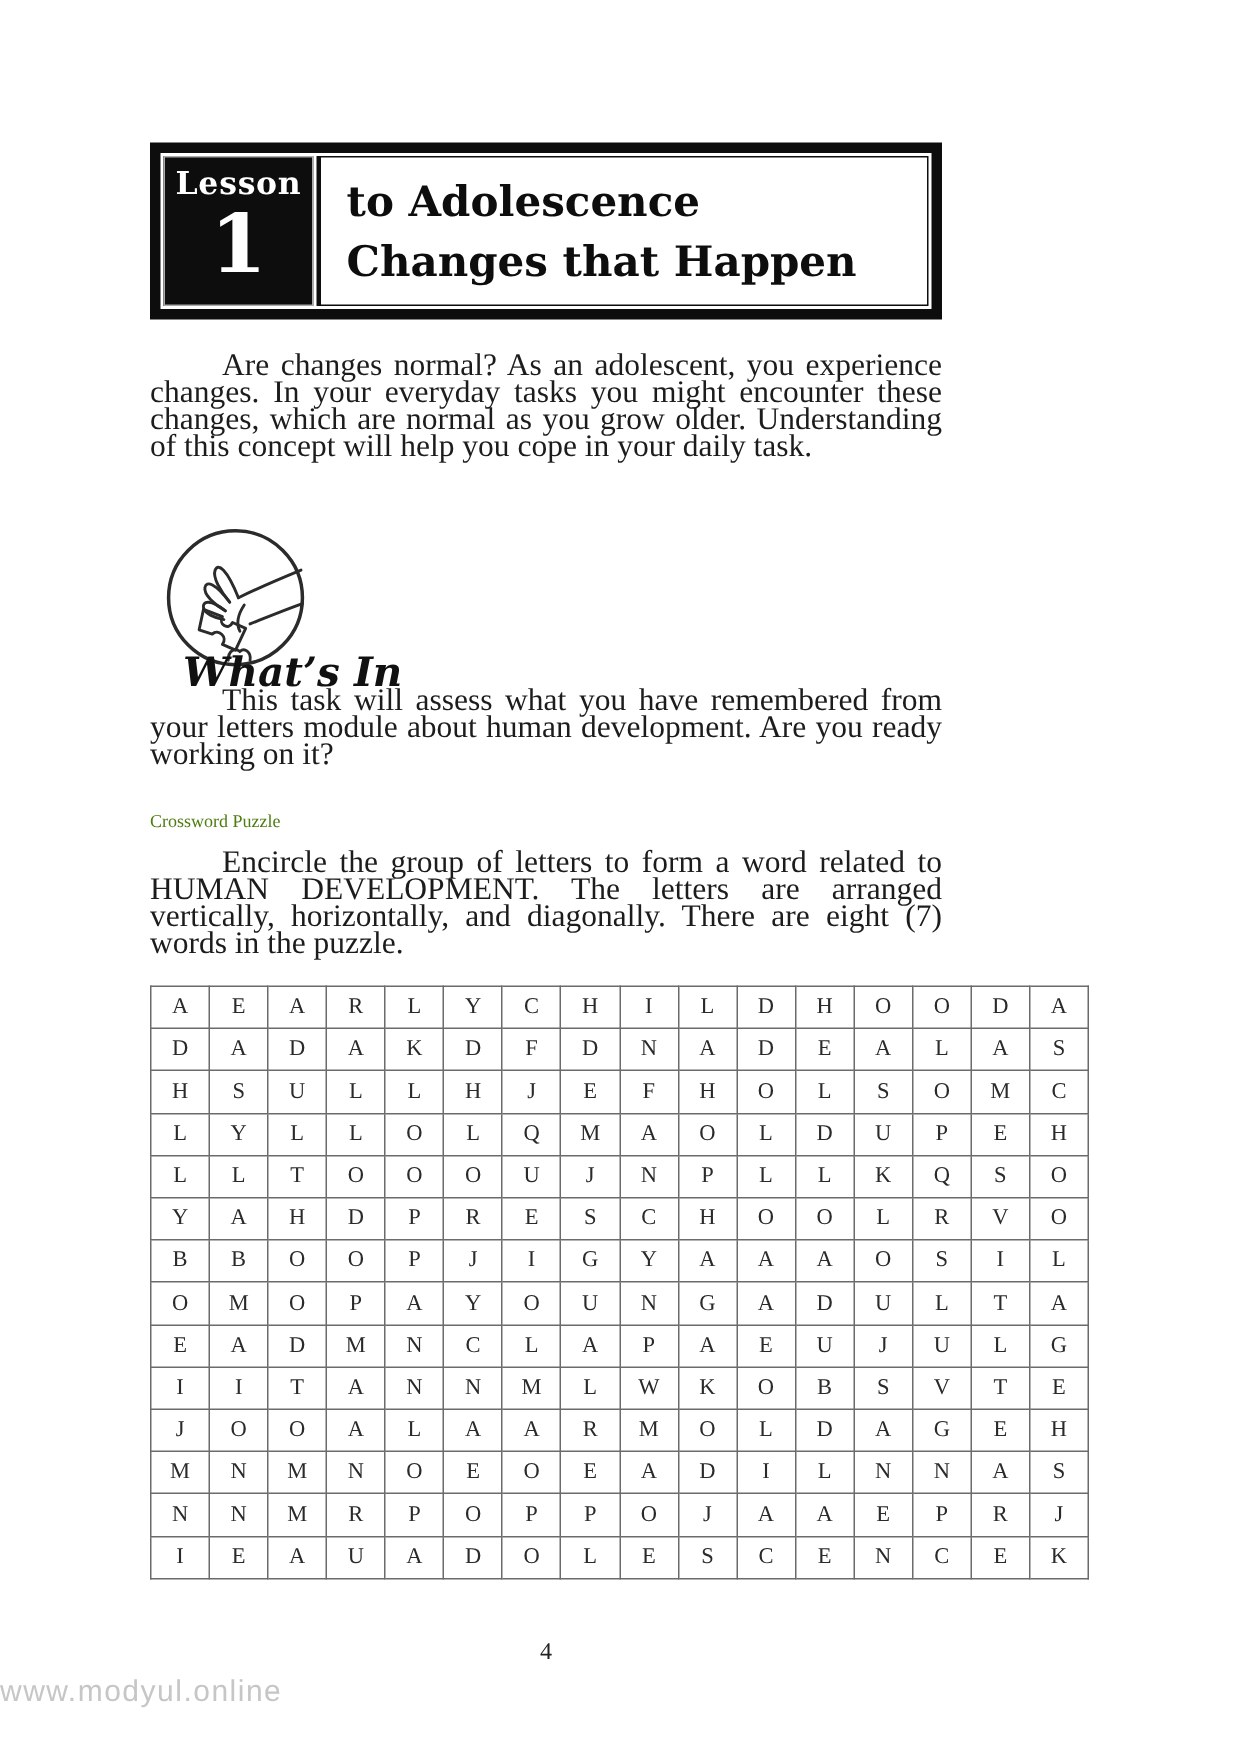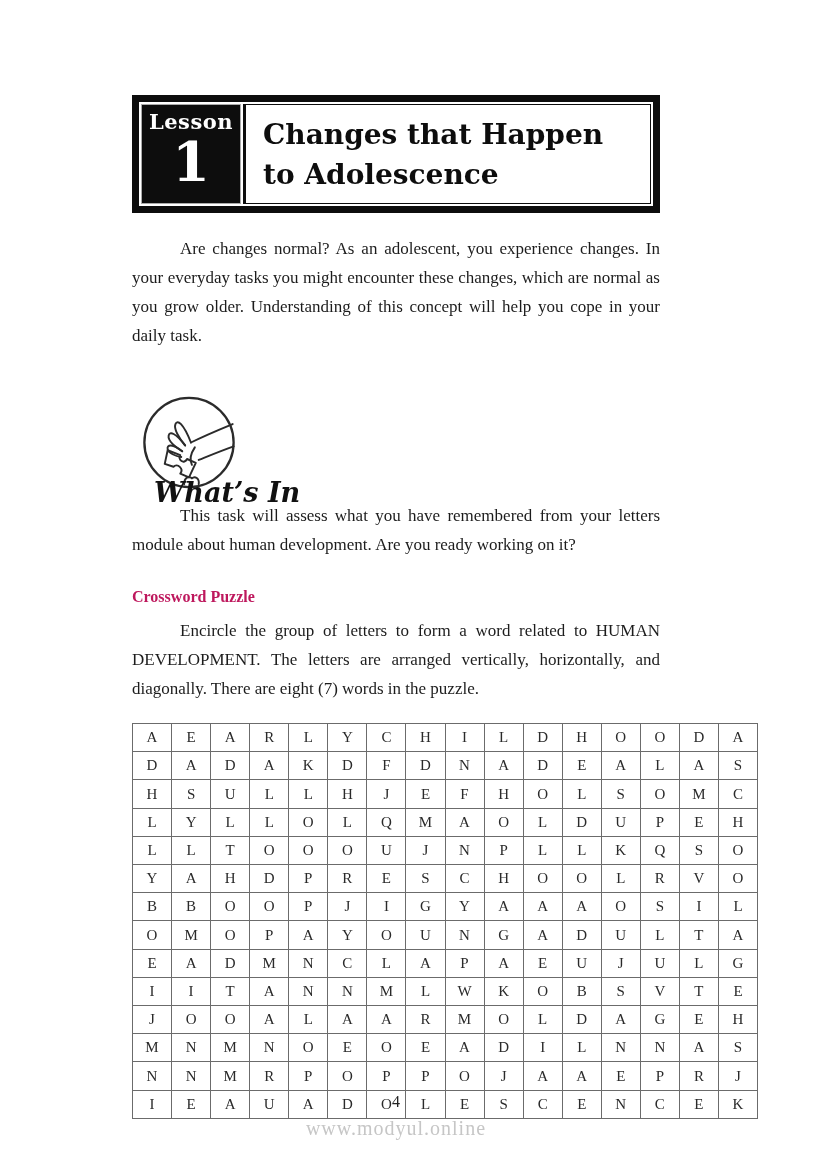--- a/index.html
+++ b/index.html
@@ -3,21 +3,21 @@
 <meta charset="utf-8">
 <style>
   html, body { margin: 0; padding: 0; }
   body {
     width: 826px; height: 1169px;
     background: #ffffff;
     font-family: "Liberation Serif", serif;
     color: #1c1c1c;
     overflow: hidden;
   }
-  .page { position: relative; width: 728px; height: 1169px; background: #fff; margin-left: 32px; }
+  .page { position: relative; width: 728px; height: 1169px; background: #fff; }
   .content { padding: 95px 100px 0 100px; }
 
   
   .lesson-header {
     border: 7px solid #0d0d0d;
     padding: 2px;
     background: #ffffff;
     height: 100px;
     box-sizing: content-box;
   }
@@ -47,22 +47,22 @@
     padding: 10px 10px 0 17px;
     font-family: "DejaVu Serif", serif;
     font-weight: bold;
     font-size: 28px;
     line-height: 40px;
     color: #0d0d0d;
   }
 
   
   .para {
-    font-size: 17px;
-    line-height: 29px;
+    font-size: 21px;
+    line-height: 18px;
     text-align: justify;
     text-indent: 48px;
     margin: 0;
   }
   .para-intro   { margin-top: 21px; }
   .para-assess  { margin-top: 10px; }
   .para-encircle{ margin-top: 10px; }
 
   
   .whats-in-row {
@@ -79,23 +79,23 @@
     font-style: italic;
     font-size: 27px;
     color: #111;
     margin-left: 22px;
     margin-top: -14px;
   }
 
   
   .cw-heading {
     margin-top: 29px;
-    font-weight: bold;
-    font-size: 16px;
-    color: #be185d;
+    font-weight: normal;
+    font-size: 12px;
+    color: #4d7c0f;
   }
   table.cw-grid {
     margin-top: 20px;
     width: 626px;
     height: 396px;
     border-collapse: collapse;
     table-layout: fixed;
   }
   table.cw-grid td {
     border: 1px solid #6b6b6b;
@@ -113,42 +113,41 @@
     left: 0; right: 0;
     top: 1093px;
     text-align: center;
     font-size: 16px;
     color: #222;
   }
   .watermark {
     position: absolute;
     left: 0; right: 0;
     top: 1117px;
-    text-align: center;
-    font-family: Liberation Serif, serif;
+    font-family: Liberation Sans, sans-serif;
     font-size: 20px;
     letter-spacing: 1px;
     color: #c6c6c6;
   }
 </style>
 </head>
 <body>
 
 <div class="page">
   <div class="content">
 
     <div class="lesson-header">
       <div class="lesson-inner">
         <div class="lesson-badge">
           <div class="lesson-word">Lesson</div>
           <div class="lesson-num">1</div>
         </div>
         <div class="lesson-title">
+          <div>to Adolescence</div>
           <div>Changes that Happen</div>
-          <div>to Adolescence</div>
         </div>
       </div>
     </div>
 
     <p class="para para-intro">Are changes normal? As an adolescent, you experience changes. In your everyday tasks you might encounter these changes, which are normal as you grow older. Understanding of this concept will help you cope in your daily task.</p>
 
     <div class="whats-in-row">
       <svg class="wi-icon" viewBox="0 0 100 100" fill="none" stroke="#2b2b2b" stroke-width="2" stroke-linecap="round" stroke-linejoin="round">
         <circle cx="50" cy="50" r="46" stroke-width="2.4"></circle>
 

